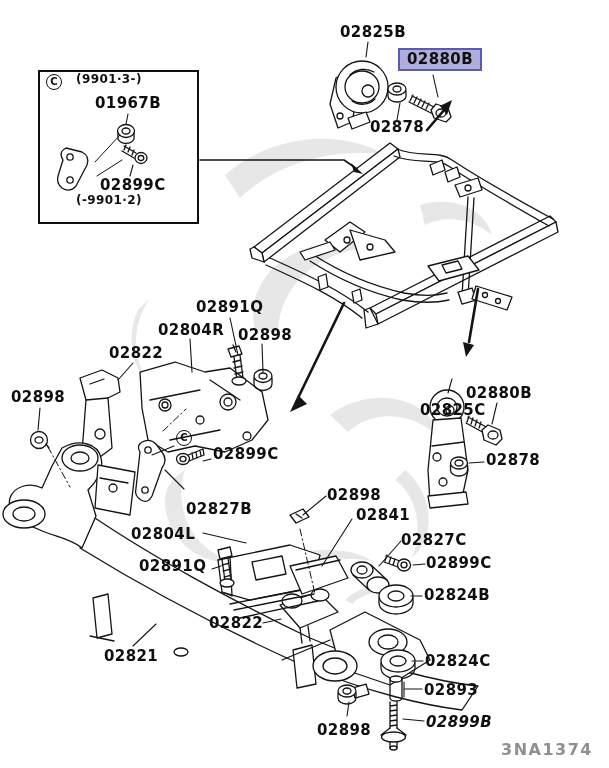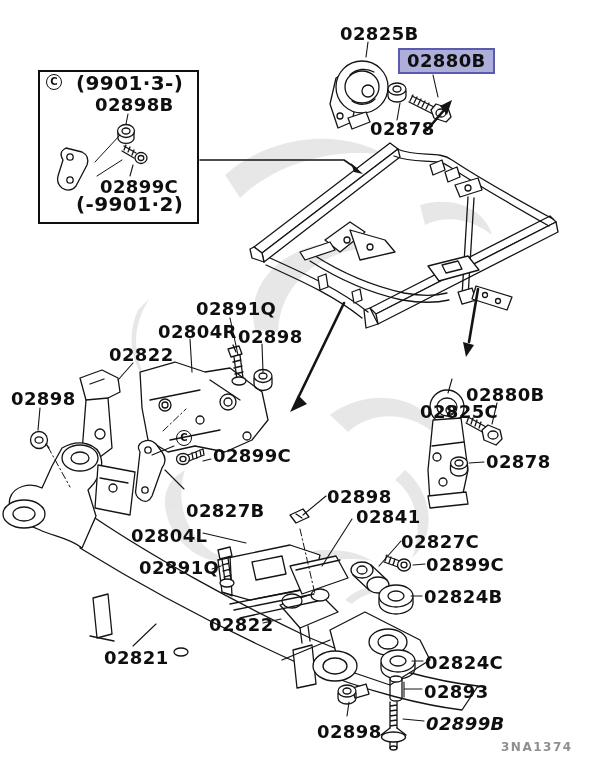--- a/index.html
+++ b/index.html
@@ -1,26 +1,26 @@
 <!DOCTYPE html>
 <html><head>
 <meta charset="utf-8">
 <style>
   html,body{margin:0;padding:0;background:#fff;}
   .stage{position:relative;width:609px;height:768px;background:#ffffff;overflow:hidden;
          font-family:"DejaVu Sans",sans-serif;}
   svg.art{position:absolute;left:0;top:0;}
-  .callout{position:absolute;font-weight:bold;font-size:18px;letter-spacing:.4px;
+  .callout{position:absolute;font-weight:bold;font-size:15px;letter-spacing:.4px;
            color:#0f0f0f;white-space:nowrap;line-height:1;}
-  .sm{font-size:20px;}
+  .sm{font-size:12px;}
   .hl{padding:2px 7px;}
   .circle-mark{position:absolute;width:14px;height:14px;border:1.7px solid #0f0f0f;border-radius:50%;
                font-size:10px;font-weight:bold;color:#0f0f0f;display:flex;align-items:center;justify-content:center;
                line-height:1;}
-  .code{position:absolute;font-weight:bold;font-size:12px;color:#8f8f8f;letter-spacing:1.5px;}
+  .code{position:absolute;font-weight:bold;font-size:16px;color:#8f8f8f;letter-spacing:1.5px;}
   .inset-box{position:absolute;left:38px;top:70px;width:157px;height:150px;border:2px solid #0f0f0f;}
 </style>
 </head>
 <body>
 
 <div class="stage">
 
   <svg class="art" width="609" height="768" viewBox="0 0 609 768">
 
     <g fill="#d5d5d5" opacity="0.55" stroke="none">
@@ -307,21 +307,21 @@
       </g>
       <g stroke-width="1.6">
         <path d="M200,160 L344,160 L357,169"></path>
       </g>
     </g>
   </svg>
 
   <div class="inset-box"></div>
   <div class="circle-mark" style="left:46px;top:74px;">C</div>
   <div class="callout sm" style="left:76px;top:73px;">(9901·3-)</div>
-  <div class="callout" style="left:95px;top:96px;">02898B</div>
+  <div class="callout" style="left:95px;top:96px;">01967B</div>
   <div class="callout" style="left:100px;top:178px;">02899C</div>
   <div class="callout sm" style="left:76px;top:194px;">(-9901·2)</div>
 
   <div class="callout" style="left:340px;top:25px;">02825B</div>
   <div class="callout hl" style="left:398px;top:48px;background:#aeaedb;border:2px solid #5a5aae;">02880B</div>
   <div class="callout" style="left:370px;top:120px;">02878</div>
 
 
   <div class="callout" style="left:196px;top:300px;">02891Q</div>
   <div class="callout" style="left:158px;top:323px;">02804R</div>

